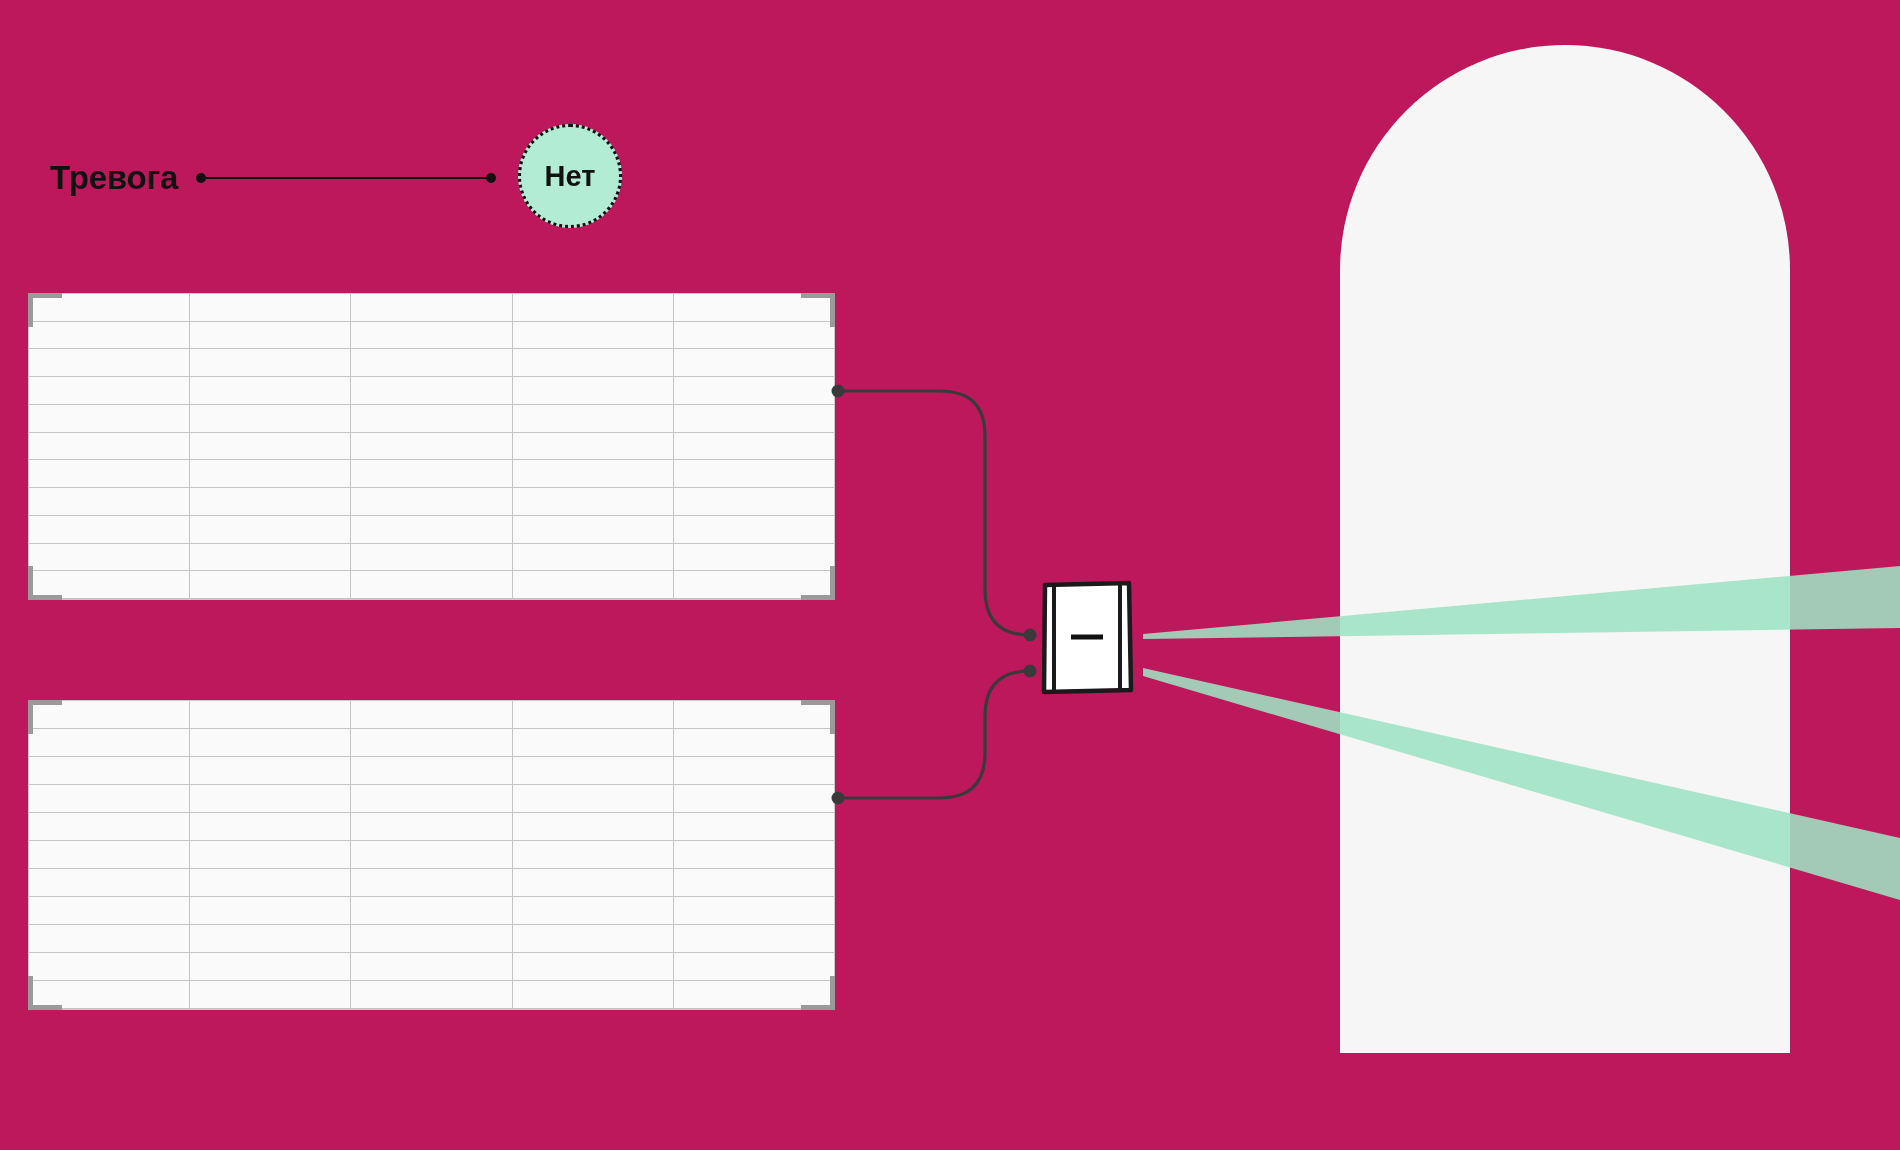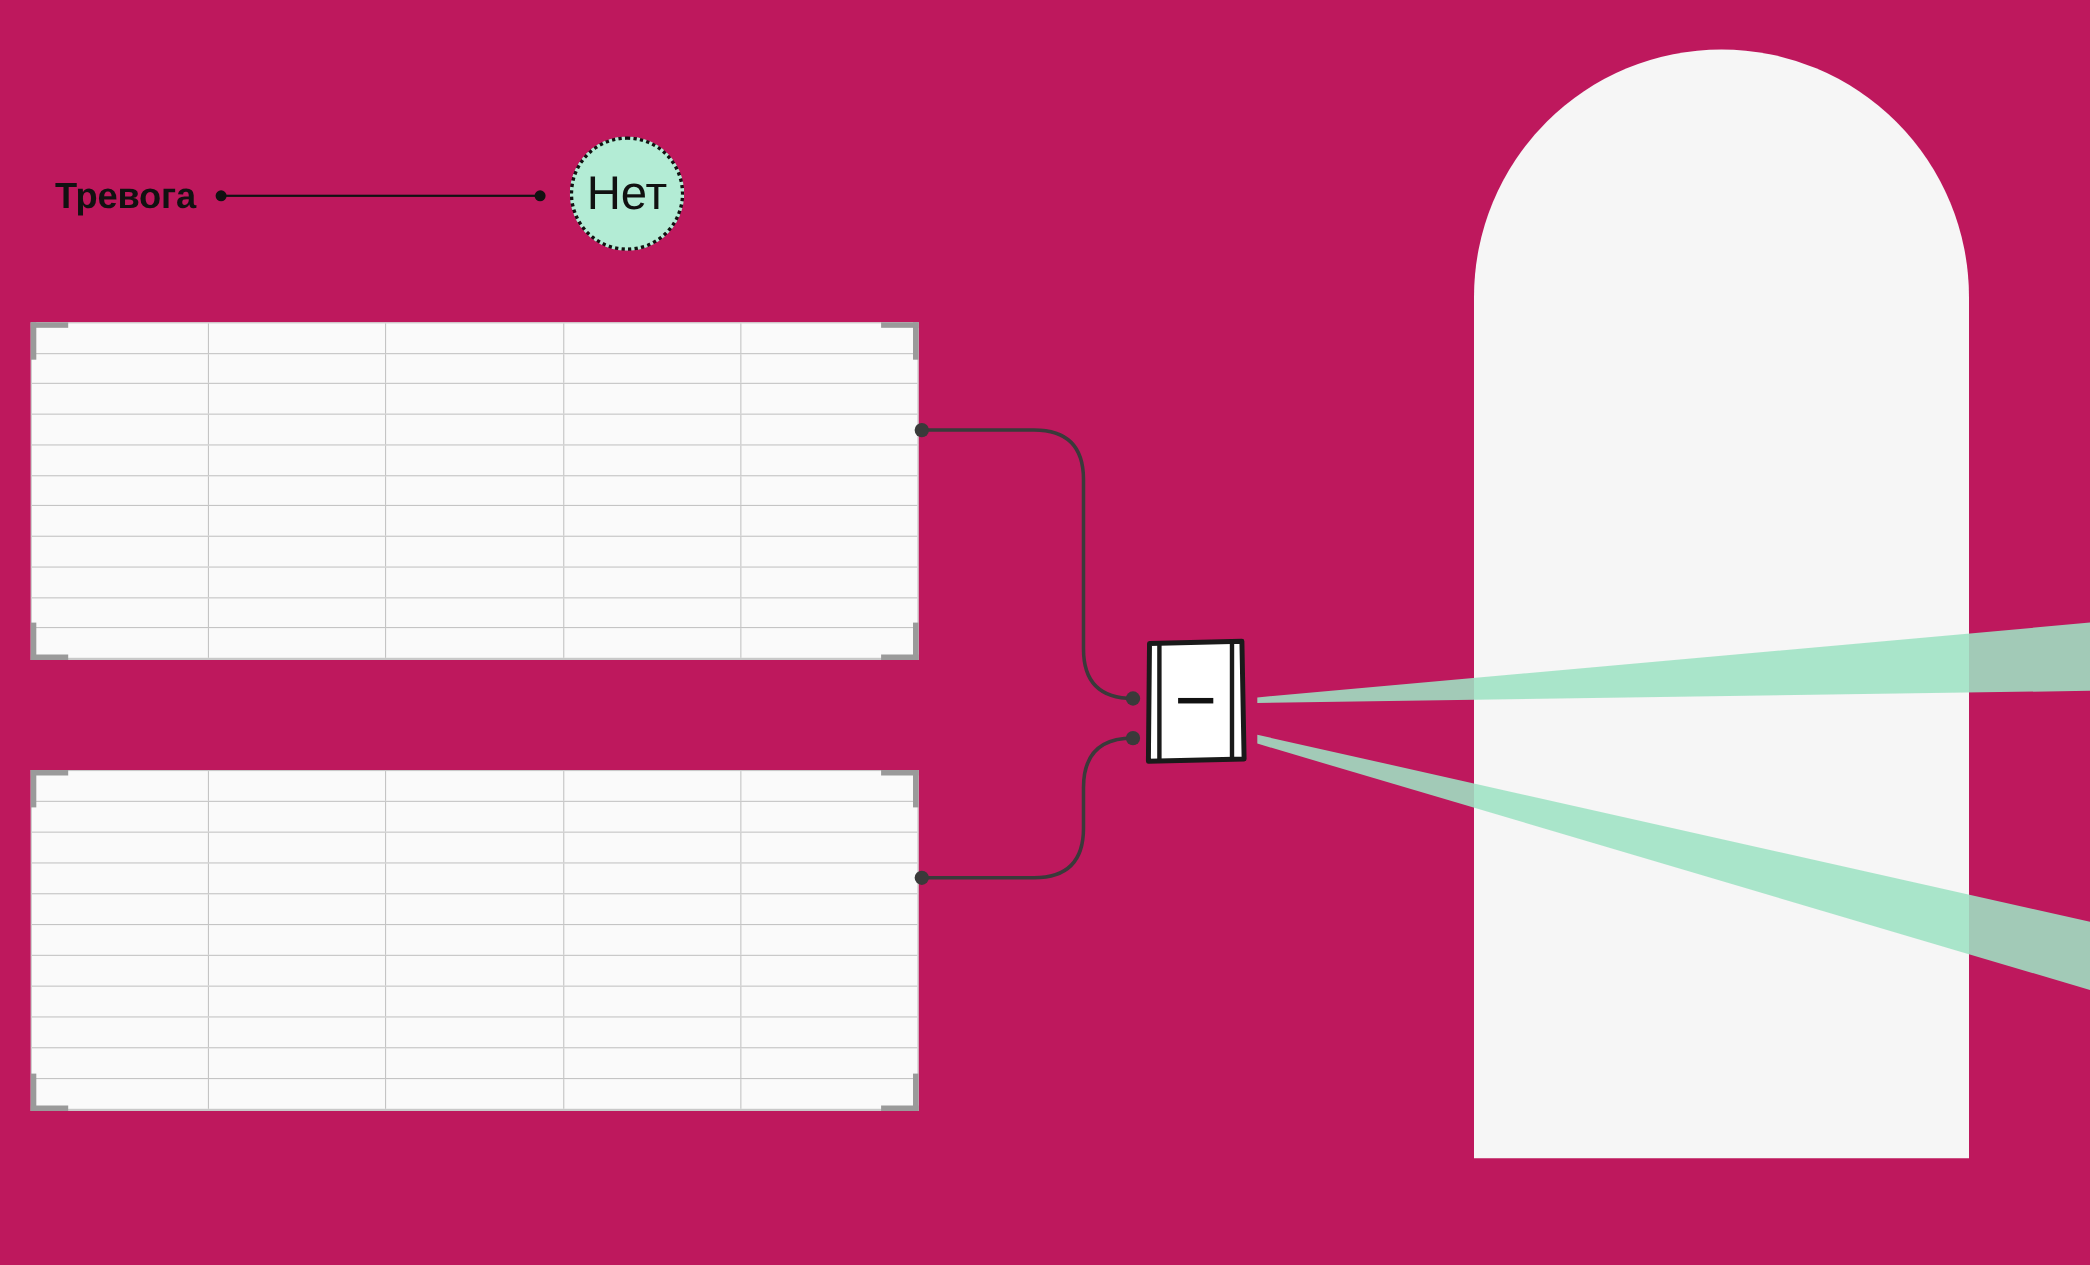--- a/index.html
+++ b/index.html
@@ -90,22 +90,22 @@
     height: 104px;
     border-radius: 50%;
     background: #b3ecd5;
     border: 3px dotted #111111;
     box-sizing: border-box;
     display: flex;
     align-items: center;
     justify-content: center;
   }
   .status-bubble-text {
-    font-size: 43px;
-    font-weight: 400;
+    font-size: 29px;
+    font-weight: 700;
     color: #111111;
     line-height: 1;
   }
 
   
   .grid {
     position: absolute;
     left: 28px;
     width: 807px;
     background: #fafafa;

